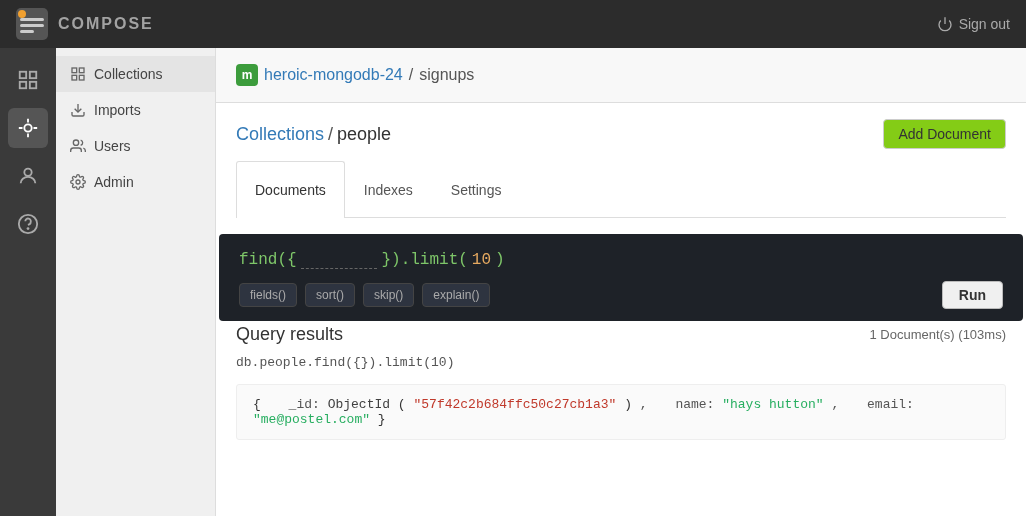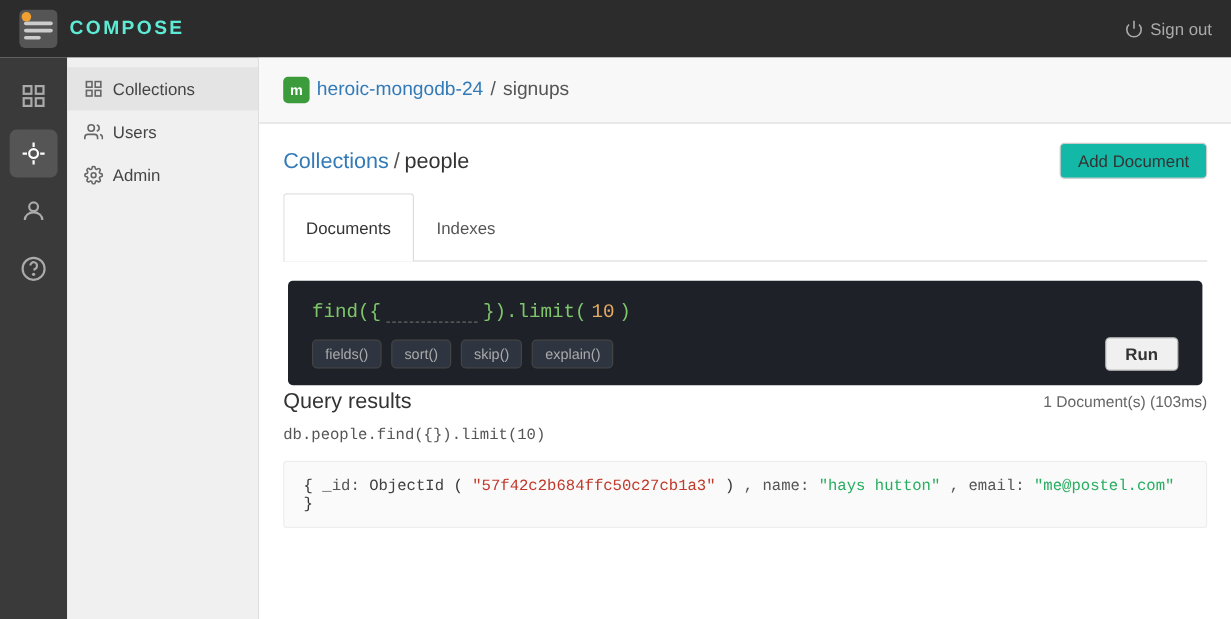--- a/index.html
+++ b/index.html
@@ -17,21 +17,21 @@
     .topnav-left {
       display: flex;
       align-items: center;
       gap: 10px;
     }
     .compose-logo {
       width: 32px;
       height: 32px;
     }
     .topnav-title {
-      color: #5eead4;
+      color: #a3a3a3;
       font-size: 16px;
       font-weight: 600;
       letter-spacing: 2px;
     }
     .signout-btn {
       color: #aaa;
       font-size: 14px;
       background: none;
       border: none;
       cursor: pointer;
@@ -147,21 +147,21 @@
     }
     .col-link {
       color: #337ab7;
       font-size: 18px;
       font-weight: 500;
       cursor: pointer;
     }
     .col-sep { color: #555; font-size: 18px; }
     .col-name { color: #333; font-size: 18px; font-weight: 500; }
     .add-doc-btn {
-      background: #14b8a6;
+      background: #84cc16;
       border: 1px solid #ccc;
       border-radius: 4px;
       padding: 6px 14px;
       font-size: 14px;
       cursor: pointer;
       color: #333;
     }
 
     
     .tabs {
@@ -185,21 +185,21 @@
       border-color: #ddd;
       border-bottom-color: #fff;
       color: #333;
       font-weight: 500;
       border-radius: 3px 3px 0 0;
     }
 
     
     .query-editor {
       background: #1e2228;
-      margin: 0 24px;
+      margin: 0 3px;
       border-radius: 4px;
       margin-top: 16px;
       padding: 16px 20px 12px 20px;
     }
     .query-line {
       font-family: 'Courier New', monospace;
       font-size: 16px;
       display: flex;
       align-items: center;
       gap: 4px;
@@ -271,21 +271,21 @@
     }
     .result-doc {
       font-family: 'Courier New', monospace;
       font-size: 13px;
       background: #fafafa;
       border: 1px solid #eee;
       padding: 12px 16px;
       border-radius: 3px;
     }
     .doc-brace { color: #333; }
-    .doc-key { color: #555; }
+    .doc-key { color: #555; margin-left: 20px; }
     .doc-objectid { color: #404040; }
     .doc-objectid-val { color: #c0392b; }
     .doc-string-val { color: #27ae60; }
     .doc-email-val { color: #27ae60; }
     .doc-comma { color: #555; }
   </style>
 </head>
 <body>
 
 <div class="topnav">
@@ -350,20 +350,28 @@
     <div class="sec-sidebar-item active">
       <svg viewBox="0 0 24 24" fill="none" stroke="currentColor" stroke-width="2" style="width:16px;height:16px">
         <rect x="3" y="3" width="7" height="7"></rect>
           <rect x="14" y="3" width="7" height="7"></rect>
         <rect x="3" y="14" width="7" height="7"></rect>
           <rect x="14" y="14" width="7" height="7"></rect>
       </svg>
       <span>Collections</span>
     </div>
 
+    <div class="sec-sidebar-item">
+      <svg viewBox="0 0 24 24" fill="none" stroke="currentColor" stroke-width="2" style="width:16px;height:16px">
+        <path d="M21 15v4a2 2 0 0 1-2 2H5a2 2 0 0 1-2-2v-4"></path>
+        <polyline points="7 10 12 15 17 10"></polyline>
+        <line x1="12" y1="15" x2="12" y2="3"></line>
+      </svg>
+      <span>Imports</span>
+    </div>
 
     <div class="sec-sidebar-item">
       <svg viewBox="0 0 24 24" fill="none" stroke="currentColor" stroke-width="2" style="width:16px;height:16px">
         <path d="M17 21v-2a4 4 0 0 0-4-4H5a4 4 0 0 0-4 4v2"></path>
         <circle cx="9" cy="7" r="4"></circle>
         <path d="M23 21v-2a4 4 0 0 0-3-3.87M16 3.13a4 4 0 0 1 0 7.75"></path>
       </svg>
       <span>Users</span>
     </div>
 
@@ -390,20 +398,21 @@
         <span class="col-link">Collections</span>
         <span class="col-sep">/</span>
         <span class="col-name">people</span>
       </div>
       <button class="add-doc-btn">Add Document</button>
     </div>
 
     <div class="tabs">
       <div class="tab active">Documents</div>
       <div class="tab">Indexes</div>
+      <div class="tab">Settings</div>
     </div>
 
     <div class="query-editor">
       <div class="query-line">
         <span class="q-green">find({</span>
         <span class="q-dotted">&nbsp;&nbsp;&nbsp;&nbsp;&nbsp;&nbsp;&nbsp;&nbsp;</span>
         <span class="q-green">}).limit(</span>
         <span class="q-orange"> 10</span>
         <span class="q-green"> )</span>
       </div>

